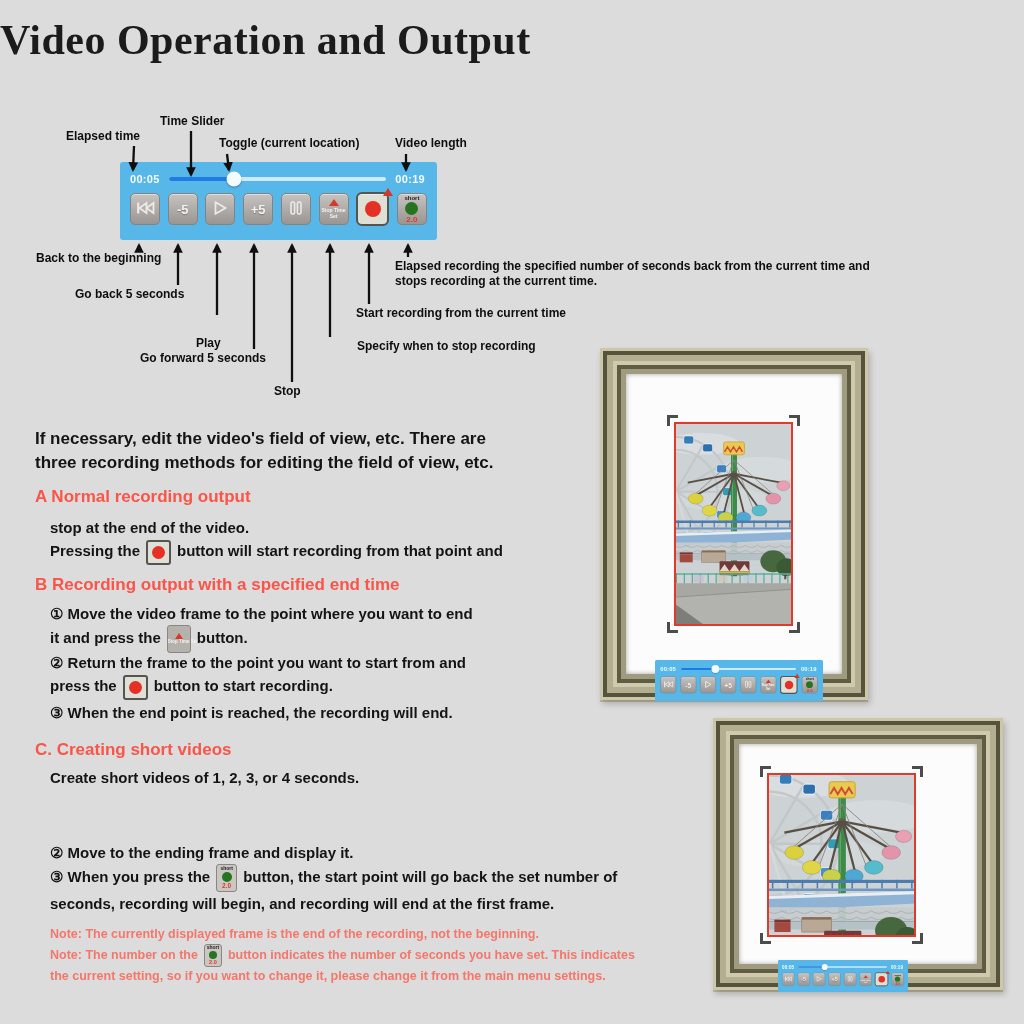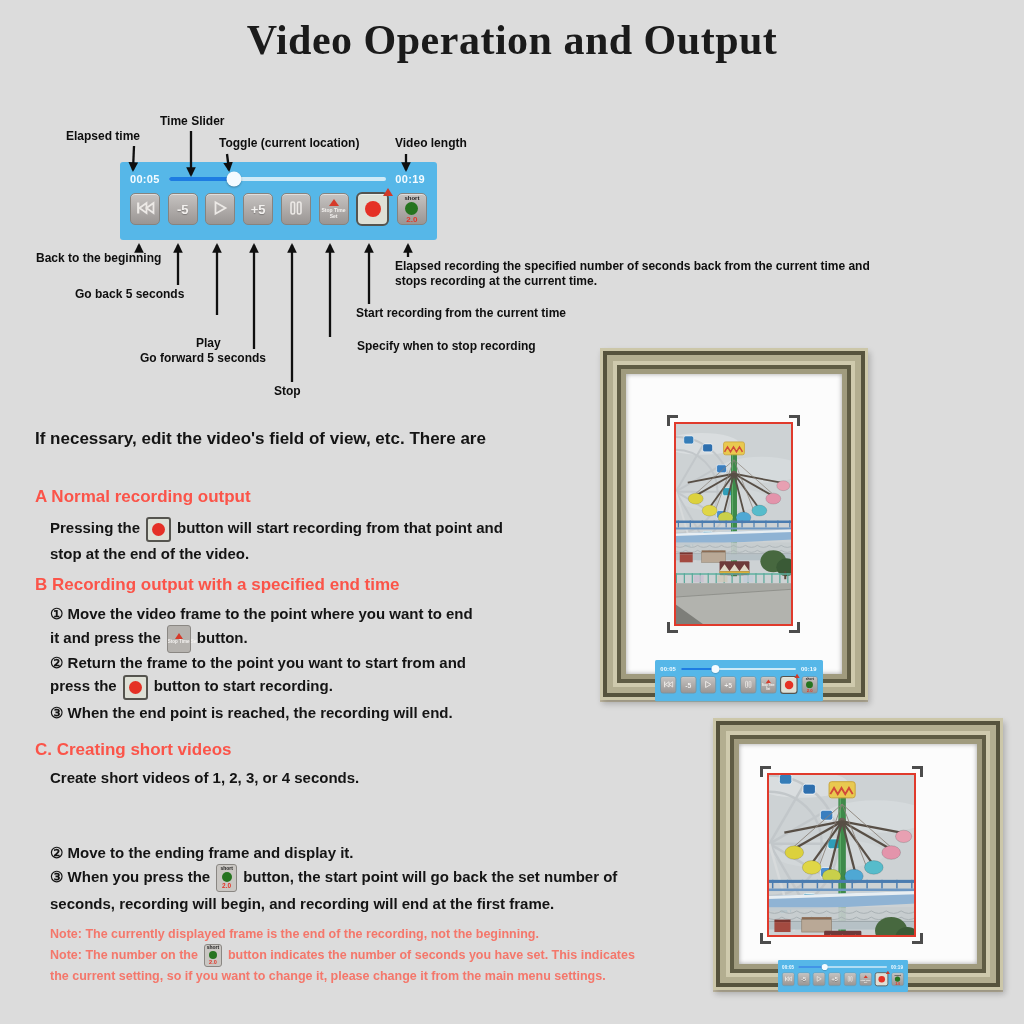--- a/index.html
+++ b/index.html
@@ -1,20 +1,20 @@
 <!DOCTYPE html>
 <html style="--page_bg: #dcdcdc; --bar_blue: #56b7e8; --slider_fill: #1e7ce2; --slider_track: #cfeaf7; --accent_red: #fb5449; --note_red: #f4776b; --record_red: #e53125; --short_green: #26741f; --marker_red: #d13a28;"><head>
 <meta charset="utf-8">
 <style>
   html,body{margin:0;padding:0;}
   body{font-family:"Liberation Sans",sans-serif;}
   .page{position:relative;width:1024px;height:1024px;background:var(--page_bg,#dcdcdc);overflow:hidden;}
 
   
-  .title{position:absolute;top:16px;left:0;right:0;text-align:center;
+  .title{position:absolute;top:16px;left:0;right:0;
     font-family:"Liberation Serif",serif;font-weight:700;font-size:42px;color:#1b1b1b;letter-spacing:.5px;}
 
   
   .arrows{position:absolute;left:0;top:0;width:1024px;height:1024px;pointer-events:none;z-index:6;}
 
   
   .co{position:absolute;font-weight:700;font-size:12px;color:#0e0e0e;white-space:nowrap;z-index:5;}
   .co.wide{white-space:normal;width:492px;line-height:15px;}
 
   
@@ -294,28 +294,29 @@
       <button class="pbtn">
         <span class="shlab">short</span>
         <span class="dot green"></span>
         <span class="shsec">2.0</span>
       </button>
     </div>
   </div>
 
   <div class="blk b17" style="left:35px;top:427px">
     <div class="tline">If necessary, edit the video's field of view, etc. There are</div>
+    <div class="tline">three recording methods for editing the field of view, etc.</div>
   </div>
 
   <div class="blk hdr" style="left:35px;top:487px">A Normal recording output</div>
   <div class="blk b15" style="left:50px;top:516px">
+    <div class="tline">stop at the end of the video.</div>
     <div class="tline"><span>Pressing the</span><span class="ibtn irec">
           <span class="idot"></span>
         </span><span>button will start recording from that point and</span></div>
-    <div class="tline">stop at the end of the video.</div>
   </div>
 
   <div class="blk hdr" style="left:35px;top:575px">B Recording output with a specified end time</div>
   <div class="blk b15" style="left:50px;top:602px">
     <div class="tline">① Move the video frame to the point where you want to end</div>
     <div class="tline"><span>it and press the</span><span class="ibtn ists">
           <span class="itri"></span>
           <span class="ilab">Stop Time Set</span>
         </span><span>button.</span></div>
   </div>

